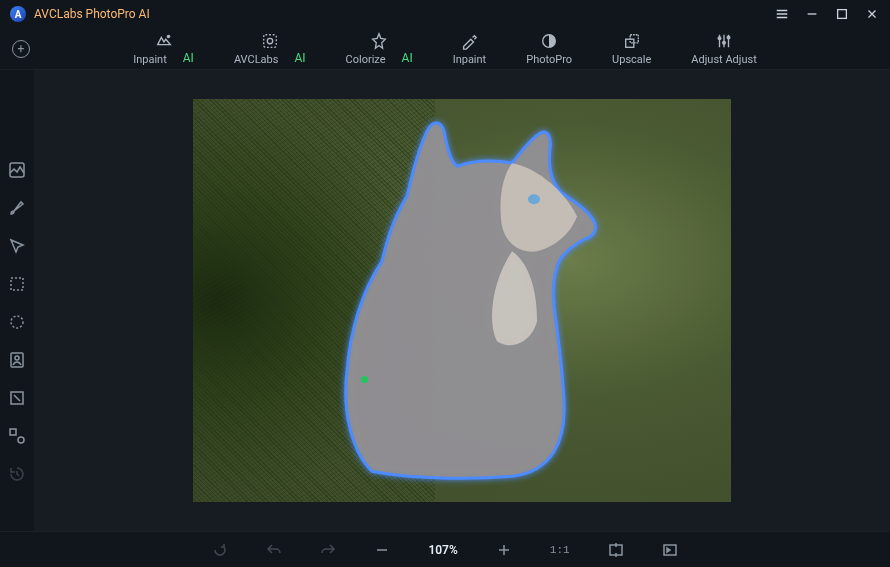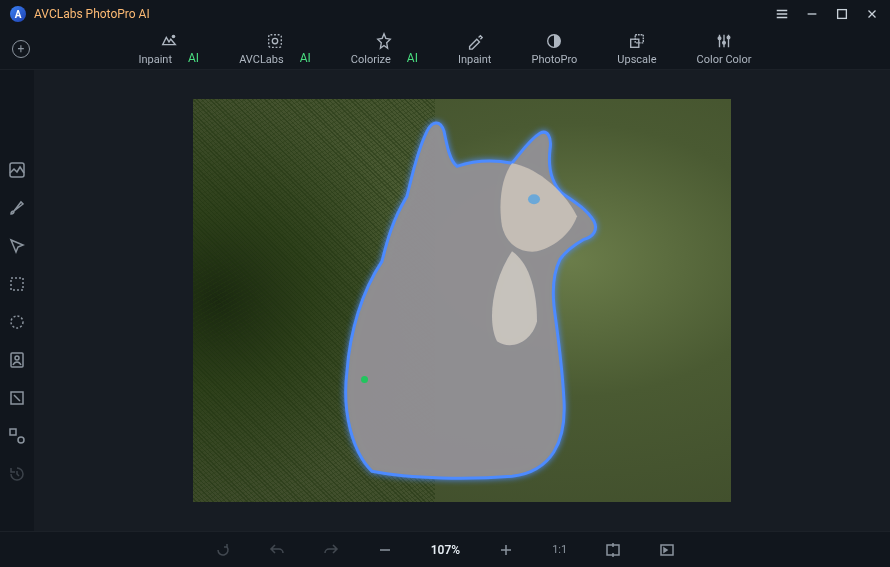--- a/index.html
+++ b/index.html
@@ -155,21 +155,21 @@
   <div class="tool-item">
     <div class="ticon">
         <svg viewBox="0 0 20 20">
           <path d="M5 3v14M10 3v14M15 3v14"></path>
           <circle cx="5" cy="7" r="1.5" fill="#aeb6c0"></circle>
           <circle cx="10" cy="12" r="1.5" fill="#aeb6c0"></circle>
           <circle cx="15" cy="6" r="1.5" fill="#aeb6c0"></circle>
         </svg>
       </div>
     <div class="tlabel">
-        <span>Color Color</span>
+        <span>Adjust Adjust</span>
       </div>
   </div>
 </div>
 
 <div class="body">
   <div class="sidebar">
     <div class="side-tool">
         <svg viewBox="0 0 20 20">
           <rect x="3" y="3" width="14" height="14" rx="2"></rect>
           <path d="M3 13l4-4 3 3 3-5 4 6"></path>
@@ -282,21 +282,21 @@
       <svg viewBox="0 0 16 16">
         <path d="M3 8h10"></path>
       </svg>
     </div>
   <div class="zoom-val">107%</div>
   <div class="bb-item">
       <svg viewBox="0 0 16 16">
         <path d="M3 8h10M8 3v10"></path>
       </svg>
     </div>
-  <div class="bb-item" style="width:auto;font-size:11px;">1:1</div>
+  <div class="bb-item" style="width:auto;font-size:11px;font-family:Liberation Mono, monospace;">1:1</div>
   <div class="bb-item">
       <svg viewBox="0 0 16 16">
         <rect x="2" y="3" width="12" height="10"></rect>
         <path d="M8 1v4M8 11v4"></path>
       </svg>
     </div>
   <div class="bb-item">
       <svg viewBox="0 0 16 16">
         <rect x="2" y="3" width="12" height="10"></rect>
         <path d="M5 6l3 2-3 2z" fill="currentColor"></path>

